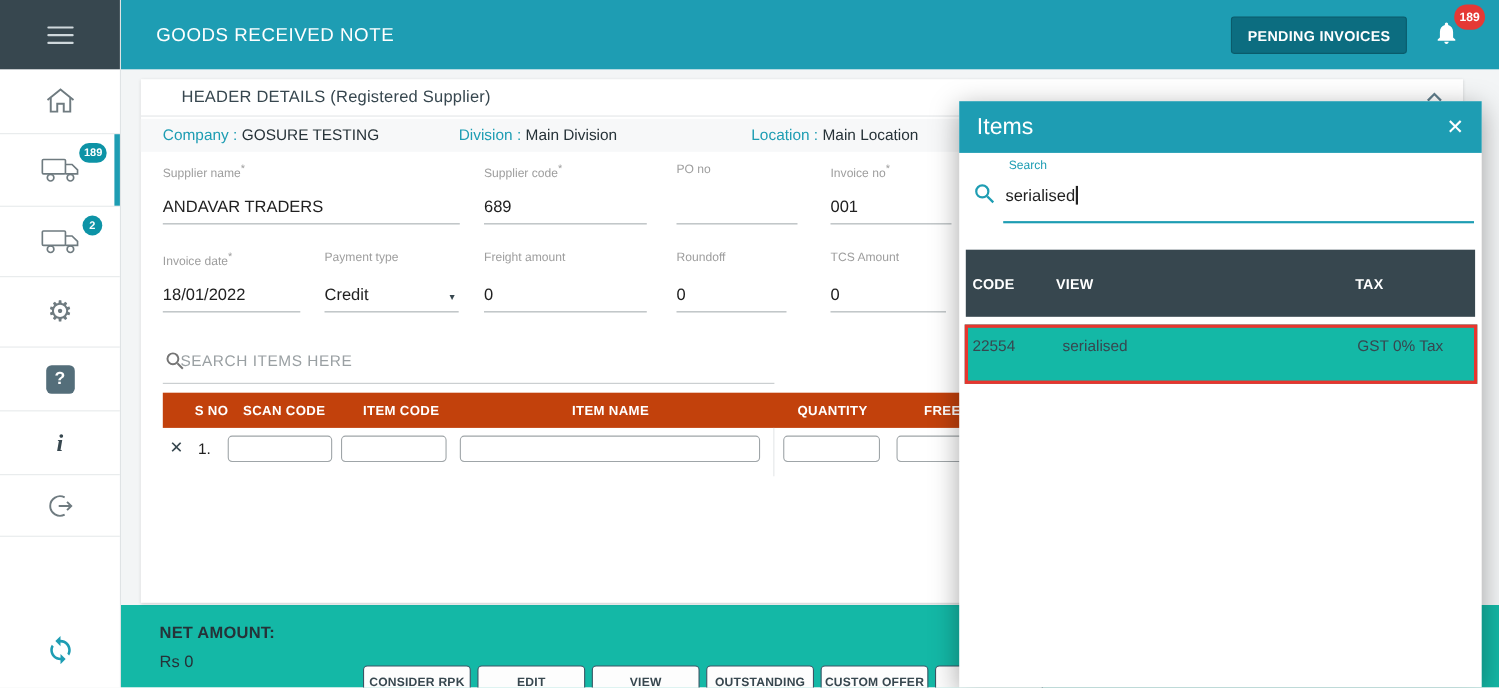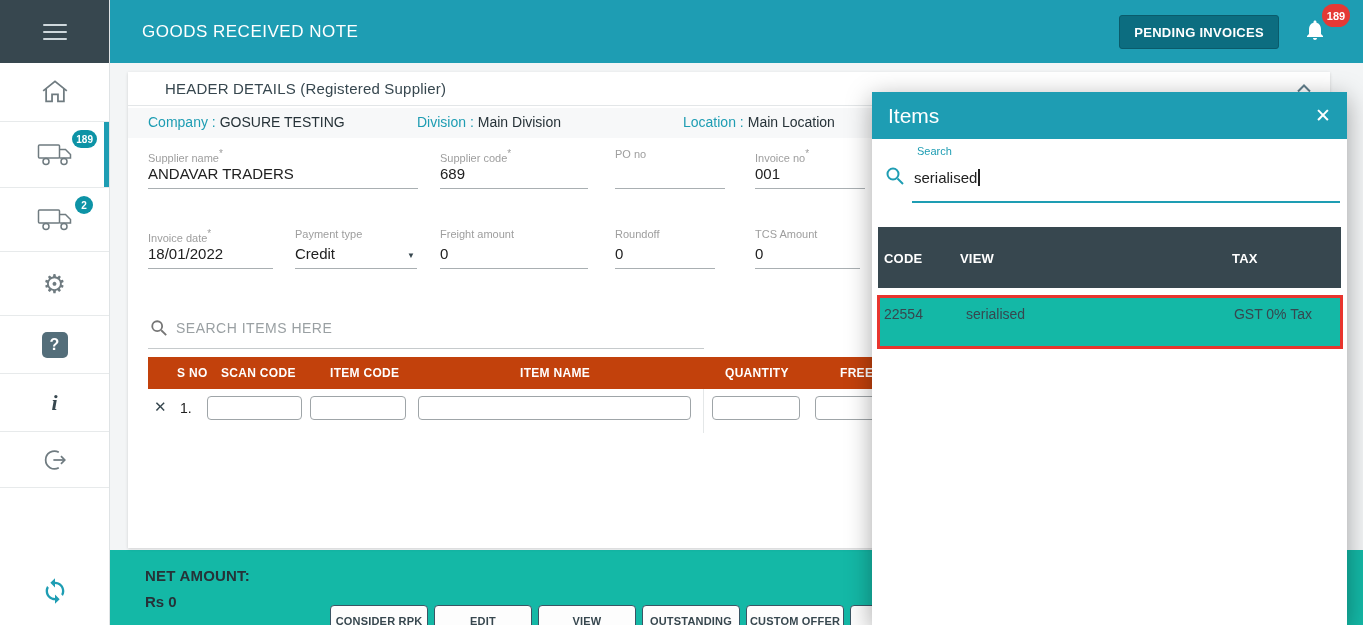--- a/index.html
+++ b/index.html
@@ -39,40 +39,40 @@
   .chevron { position:absolute; right:18px; top:11px; cursor:pointer; }
 
   .meta-strip { position:absolute; left:0; top:36px; right:0; height:30px; background:#F7F8F9; }
   .meta { position:absolute; top:6px; font-size:14px; white-space:nowrap; }
   .mlbl { color:#1E9DB3; }
   .mval { color:#263238; margin-left:4px; }
 
   .field { position:absolute; cursor:text; }
   .flabel { font-size:11px; color:#9E9E9E; height:13px; }
   .flabel sup { font-size:10px; }
-  .fval { margin-top:0; height:28px; line-height:26px; font-size:15px; color:#212121; border-bottom:1px solid #A9AFB2; position:relative; }
+  .fval { margin-top:15px; height:28px; line-height:26px; font-size:15px; color:#212121; border-bottom:1px solid #A9AFB2; position:relative; }
   .dd-arrow { position:absolute; right:2px; top:2px; font-size:8px; color:#37474F; }
 
   .isearch-icon { position:absolute; left:22px; top:247px; }
-  .isearch-input { position:absolute; left:48px; top:243px; width:420px; height:26px; border:none; outline:none; font-size:14px; letter-spacing:.5px; color:#212121; background:transparent; }
+  .isearch-input { position:absolute; left:36px; top:243px; width:420px; height:26px; border:none; outline:none; font-size:14px; letter-spacing:.5px; color:#212121; background:transparent; }
   .isearch-input::placeholder { color:#9AA0A3; }
   .isearch-line { position:absolute; left:20px; top:276px; width:556px; height:1px; background:#C6CACC; }
 
   .gtable-head { position:absolute; left:20px; top:285px; width:1162px; height:32px; background:#c2410c;text-align:right; }
   .gtable-head span { position:absolute; top:9px; color:#fff; font-size:12px; font-weight:bold; letter-spacing:.3px; }
   .grow { position:absolute; left:0; top:317px; right:0; height:44px; }
   .grow .del { position:absolute; left:26px; top:9px; font-size:15px; color:#37474F; cursor:pointer; }
   .grow .sno { position:absolute; left:52px; top:11px; font-size:14px; color:#212121; }
   .grow input { position:absolute; top:7px; height:24px; border:1px solid #9FA5A8; border-radius:4px; background:#fff; outline:none; font-size:13px; padding:0 6px; }
   .col-div { position:absolute; left:575px; top:317px; height:44px; width:1px; background:#E4E7E8; }
 
   
   .footer { position:absolute; left:110px; top:550px; right:0; height:75px; background:#14b8a6; z-index:2; }
   .net-lbl { position:absolute; left:35px; top:17px; font-size:15px; font-weight:bold; color:#263238; letter-spacing:.2px; }
-  .net-val { position:absolute; left:35px; top:43px; font-size:15px; font-weight:bold; color:#263238; }
+  .net-val { position:absolute; left:35px; top:43px; font-size:15px; font-weight:normal; color:#263238; }
   .fbtns { position:absolute; left:220px; top:19px; display:flex; gap:6px;margin-top:36px; }
   .fbtn { width:98px; height:31px; background:#FDFDFD; border:1px solid #3A5564; border-radius:4px; color:#37474F; font-size:11px; font-weight:bold; letter-spacing:.2px; }
 
   
   .popup { position:absolute; left:872px; top:92px; width:475px; bottom:0; background:#fff; box-shadow:0 6px 24px rgba(0,0,0,.35); z-index:20; }
   .popup-head { height:47px; background:#1E9DB3; display:flex; align-items:center; justify-content:space-between; padding:11px 16px; }
   .popup-title { color:#fff; font-size:21px; }
   .popup-close { color:#fff; font-size:19px; cursor:pointer; }
   .psearch-lbl { position:absolute; left:45px; top:53px; font-size:11px; color:#1E9DB3; }
   .psearch-icon { position:absolute; left:13px; top:74px; }

